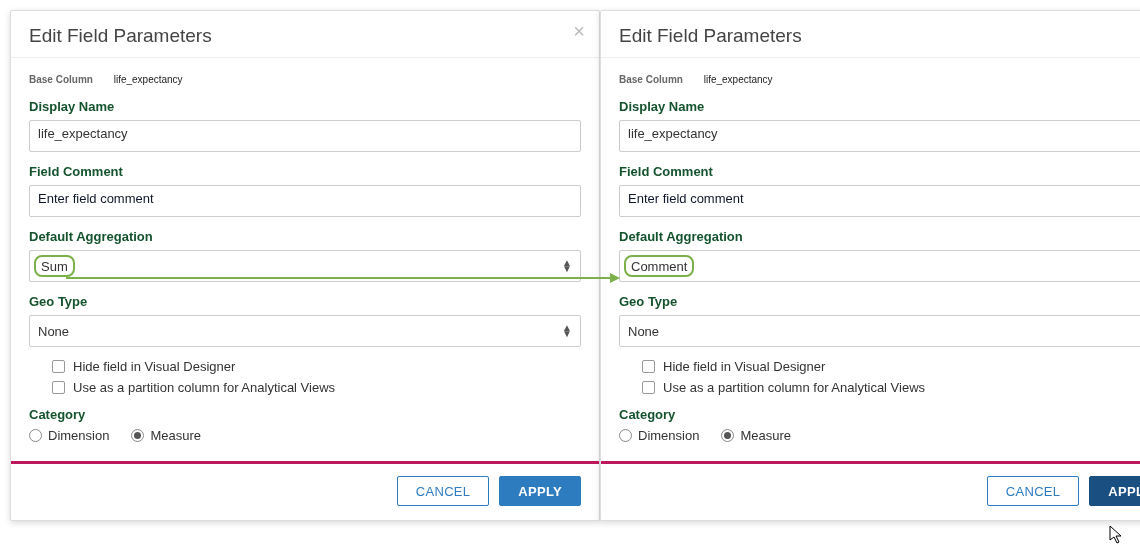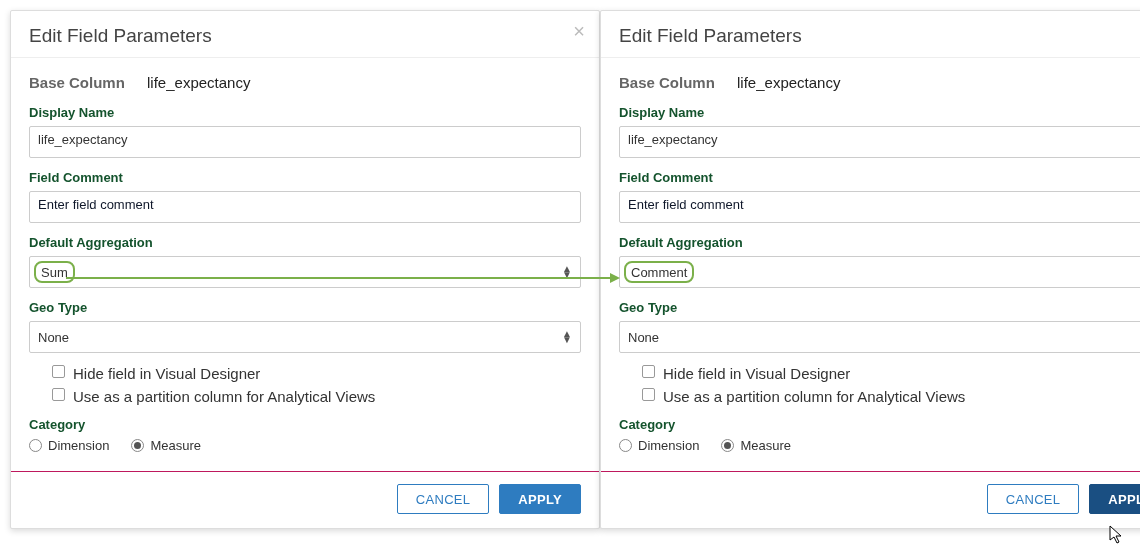--- a/index.html
+++ b/index.html
@@ -39,21 +39,21 @@
     font-size: 20px;
     color: #bbb;
     line-height: 1;
     cursor: pointer;
   }
   .panel-body {
     padding: 10px 18px 14px 18px;
   }
   .base-row {
     padding: 6px 0 14px 0;
-    font-size: 15px;
+    font-size: 10px;
   }
   .base-label { color: #666; font-weight: 600; margin-right: 18px; }
   .base-value { color: #222; }
   .field-group { margin-bottom: 12px; }
   .field-label {
     font-size: 13px;
     font-weight: 700;
     color: #14532d;
     margin-bottom: 6px;
     display: block;
@@ -95,23 +95,23 @@
     top: 4px;
     bottom: 4px;
     display: flex;
     align-items: center;
     font-size: 13px;
     color: #333;
     background: #fff;
   }
   .check-row {
     display: flex;
-    align-items: flex-start;
+    align-items: center;
     margin-bottom: 6px;
-    font-size: 15px;
+    font-size: 13px;
     color: #333;
     padding-left: 23px;
   }
   .checkbox {
     width: 13px;
     height: 13px;
     border: 1px solid #999;
     border-radius: 2px;
     margin-right: 8px;
     background: #fff;
@@ -128,21 +128,21 @@
   }
   .radio.selected::after {
     content: "";
     position: absolute;
     width: 7px; height: 7px;
     background: #555;
     border-radius: 50%;
     left: 2px; top: 2px;
   }
   .panel-footer {
-    border-top: 1px solid #be185d;
+    border-top: 3px solid #be185d;
     padding: 12px 18px 14px 18px;
     display: flex;
     justify-content: flex-end;
     gap: 10px;
   }
   .btn {
     height: 30px;
     padding: 0 18px;
     font-size: 13px;
     border-radius: 2px;

